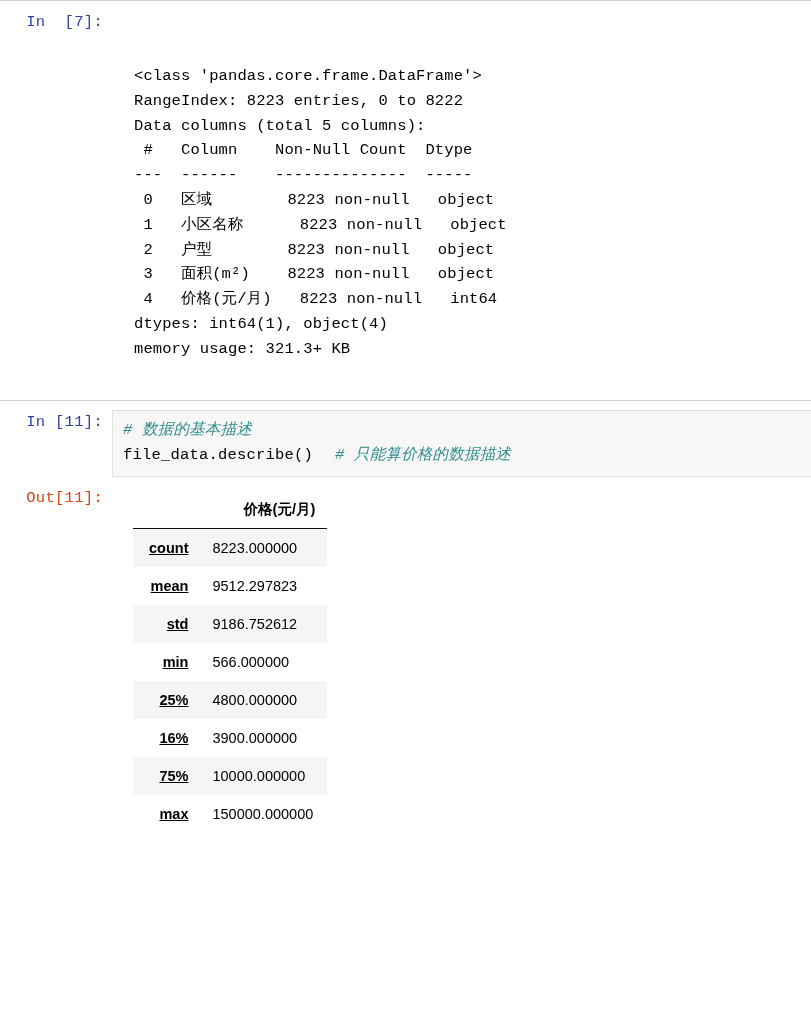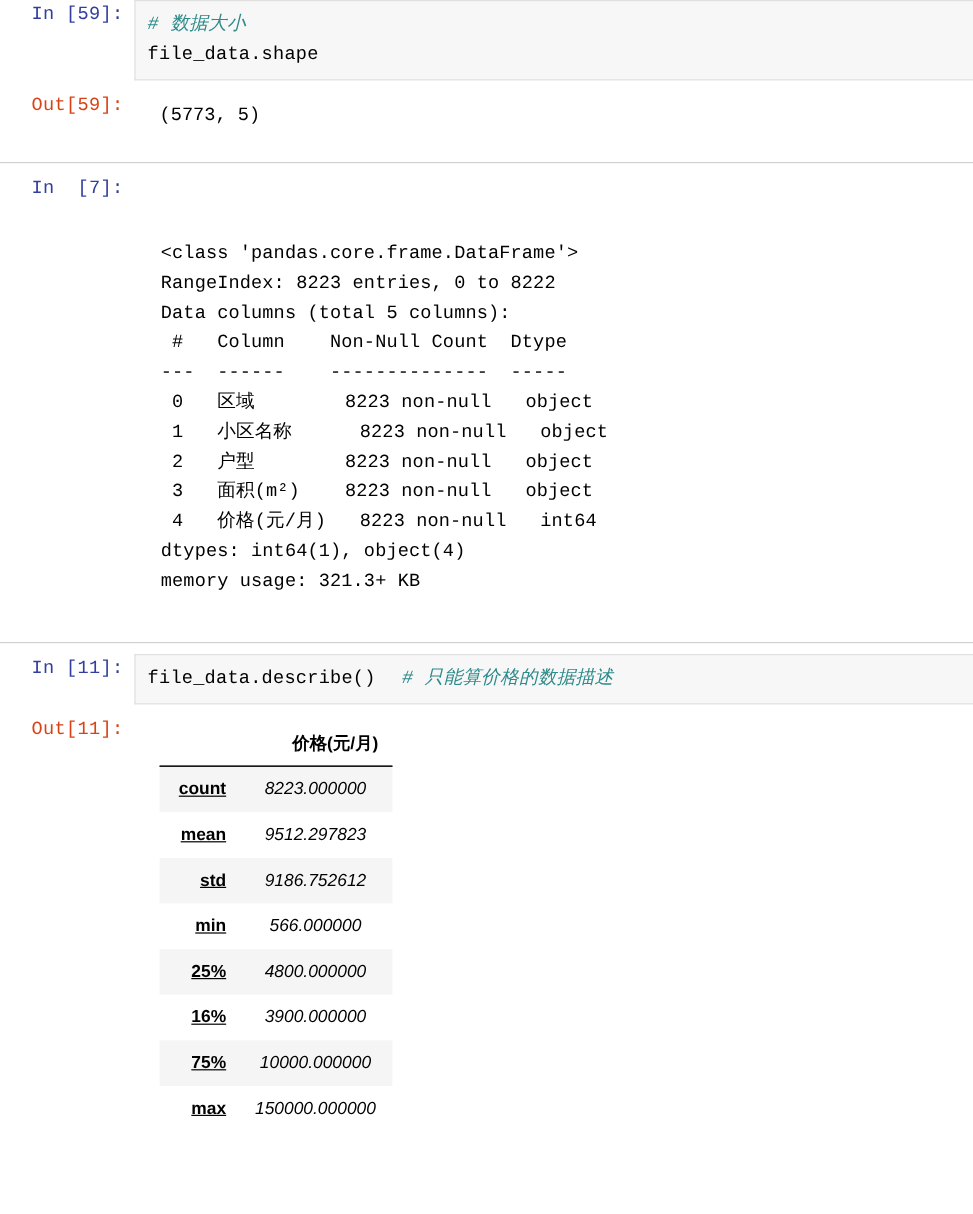--- a/index.html
+++ b/index.html
@@ -127,56 +127,38 @@
   table.dataframe tbody th {
     text-align: right;
     font-weight: bold;
     padding: 11px 12px 11px 16px;
     border: none;
     white-space: nowrap;
     color: #000000;
     text-decoration: underline;
   }
   table.dataframe tbody td {
-    text-align: center;
+    text-align: left;
     padding: 11px 14px 11px 12px;
     border: none;
     white-space: nowrap;
     color: #000000;
-    font-style: italic;
   }
   table.dataframe tbody tr:nth-child(odd) { background: #f5f5f5; }
   table.dataframe tbody tr:nth-child(even) { background: #ffffff; }
 
   .spacer-sm { height: 9px; }
   .spacer-md { height: 16px; }
   .spacer-lg { height: 22px; }
 </style>
 </head>
 <body>
 
 <div class="notebook">
 
-  <div class="cell">
-    <div class="row">
-      <div class="prompt in">In [59]:</div>
-      <div class="input-area">
-        <div class="codeline comment"># 数据大小</div>
-        <div class="codeline">file_data.shape</div>
-      </div>
-    </div>
-    <div class="spacer-sm"></div>
-    <div class="row">
-      <div class="prompt out">Out[59]:</div>
-      <div class="output-area">
-        <div class="result-line">(5773, 5)</div>
-      </div>
-    </div>
-    <div class="spacer-md"></div>
-  </div>
 
   <div class="cell bordered-top">
     <div class="spacer-sm"></div>
     <div class="row">
       <div class="prompt in">In  [7]:</div>
     </div>
     <div class="spacer-sm"></div>
     <div class="row">
       <div class="prompt blank"> </div>
       <div class="output-area">
@@ -195,20 +177,21 @@
       </div>
     </div>
     <div class="spacer-md"></div>
   </div>
 
   <div class="cell bordered-top">
     <div class="spacer-sm"></div>
     <div class="row">
       <div class="prompt in">In [11]:</div>
       <div class="input-area">
+        <div class="codeline comment"># 数据的基本描述</div>
         <div class="codeline"><span>file_data.describe()</span><span class="inline-gap"></span><span class="comment"># 只能算价格的数据描述</span></div>
       </div>
     </div>
     <div class="spacer-sm"></div>
     <div class="row">
       <div class="prompt out">Out[11]:</div>
       <div class="df-wrap">
         <table class="dataframe">
           <thead>
             <tr>

